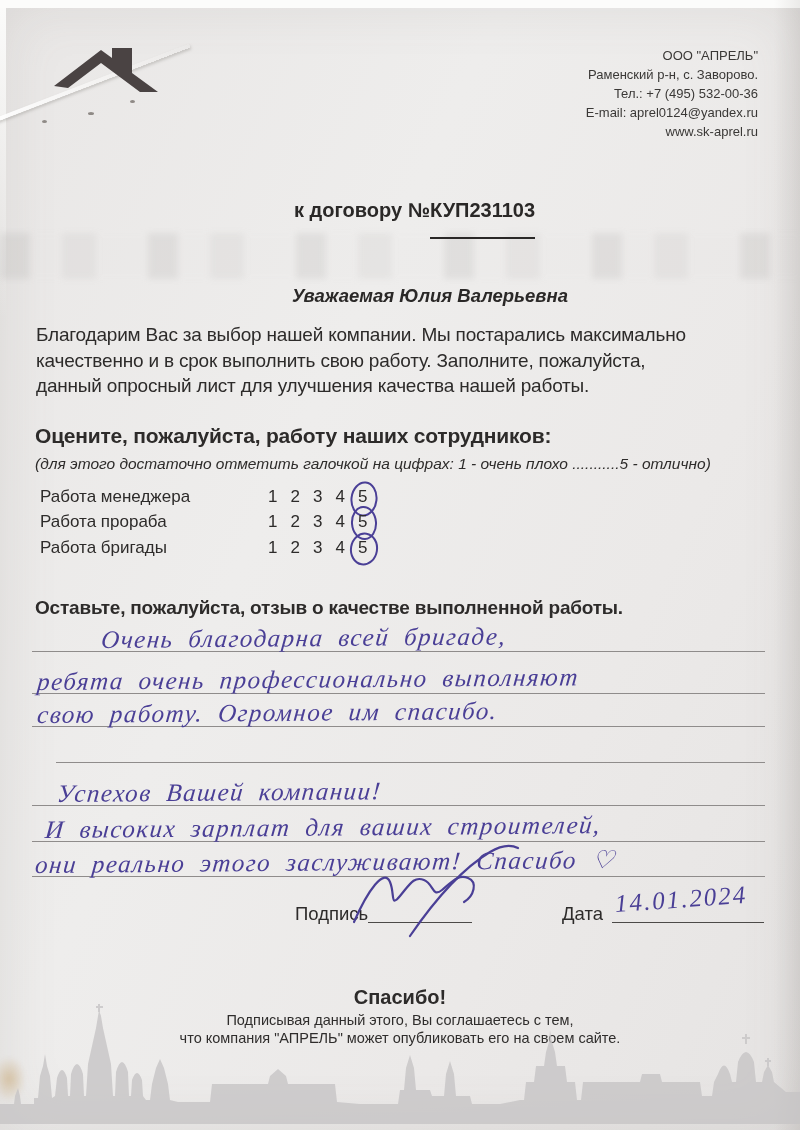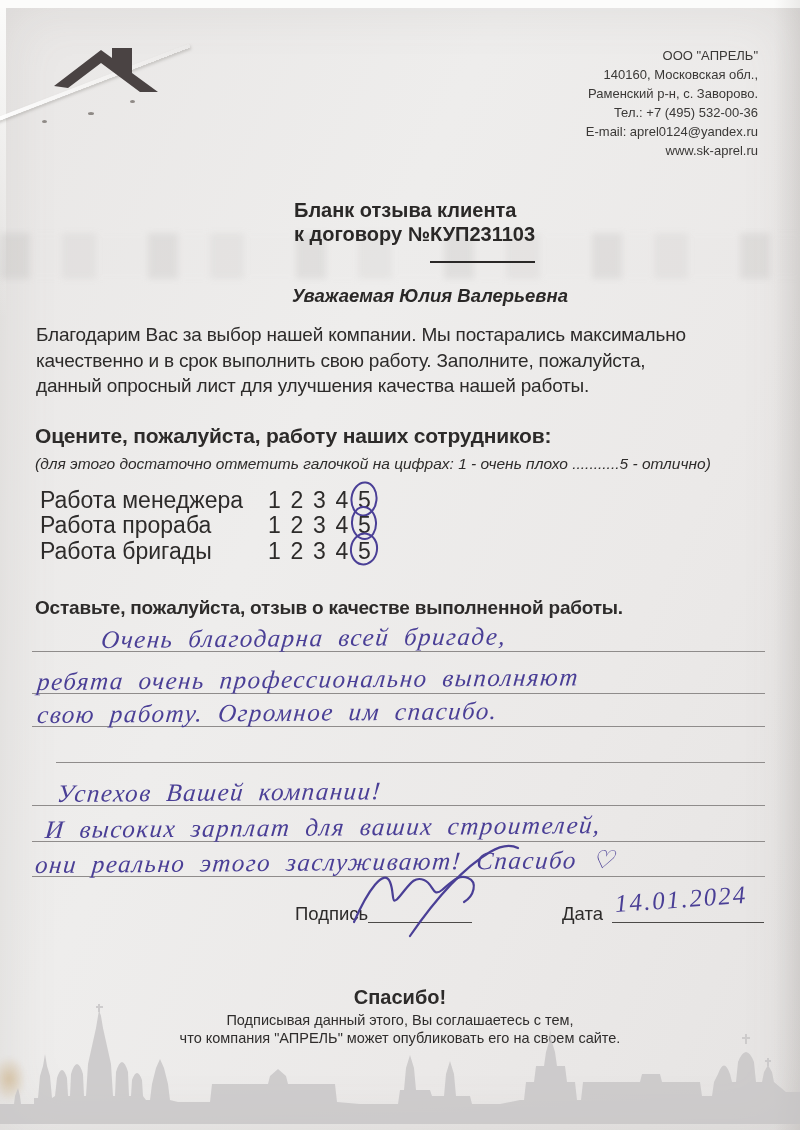--- a/index.html
+++ b/index.html
@@ -36,21 +36,21 @@
   .contract{border-bottom:2.2px solid #2a2827;padding-bottom:16px;}
   .salutation{position:absolute;left:0;right:0;top:285px;text-align:center;padding-left:60px;
               font-size:18.5px;font-weight:700;font-style:italic;color:#2a2827;}
 
   .intro{position:absolute;left:36px;top:322px;width:740px;font-size:19px;line-height:25.5px;letter-spacing:-.2px;}
 
   .rate-heading{position:absolute;left:35px;top:424px;font-size:21px;font-weight:700;letter-spacing:-.2px;}
   .rate-note{position:absolute;left:35px;top:455px;font-size:15.5px;font-style:italic;color:#2e2c2b;}
 
   .ratings{position:absolute;left:40px;top:487px;}
-  .rate-row{height:25.3px;font-size:23px;white-space:nowrap;}
+  .rate-row{height:25.3px;font-size:17px;white-space:nowrap;}
   .rate-label{display:inline-block;width:228px;}
   .num{display:inline-block;width:22.5px;position:relative;}
   .oval{position:absolute;left:-11px;top:-8px;overflow:visible;pointer-events:none;}
   .oval ellipse{fill:none;stroke:#4a3f96;stroke-width:2;}
 
   .feedback-prompt{position:absolute;left:35px;top:597px;font-size:19px;font-weight:600;letter-spacing:-.2px;}
 
   .wl{position:absolute;left:32px;width:733px;border-bottom:1.3px solid #8f8c8b;}
   .hand{position:absolute;bottom:-3px;white-space:nowrap;color:#4a3f96;
         font-family:"Liberation Serif",serif;font-style:italic;font-size:25px;
@@ -92,29 +92,27 @@
     <div class="stain"></div>
 
     <div class="logo-icon">
       <svg width="122" height="52" viewBox="0 0 122 52">
         <path d="M2,44 L49,8 L60,16 L60,6 L80,6 L80,31 L106,50 L88,50 L49,21 L16,46 Z" fill="#4a4343"></path>
       </svg>
     </div>
 
     <div class="contact">
       <div>ООО "АПРЕЛЬ"</div>
-      <div>140160, Московская обл.,</div>
       <div>Раменский р-н, с. Заворово.</div>
       <div>Тел.: +7 (495) 532-00-36</div>
       <div>E-mail: aprel0124@yandex.ru</div>
       <div>www.sk-aprel.ru</div>
     </div>
 
     <div class="title">
-      <div>Бланк отзыва клиента</div>
       <div>
         <span>к договору №</span><span class="contract">КУП231103</span>
       </div>
     </div>
 
     <div class="salutation">Уважаемая Юлия Валерьевна</div>
 
     <div class="intro">
       <div>Благодарим Вас за выбор нашей компании. Мы постарались максимально</div>
       <div>качественно и в срок выполнить свою работу. Заполните, пожалуйста,</div>

